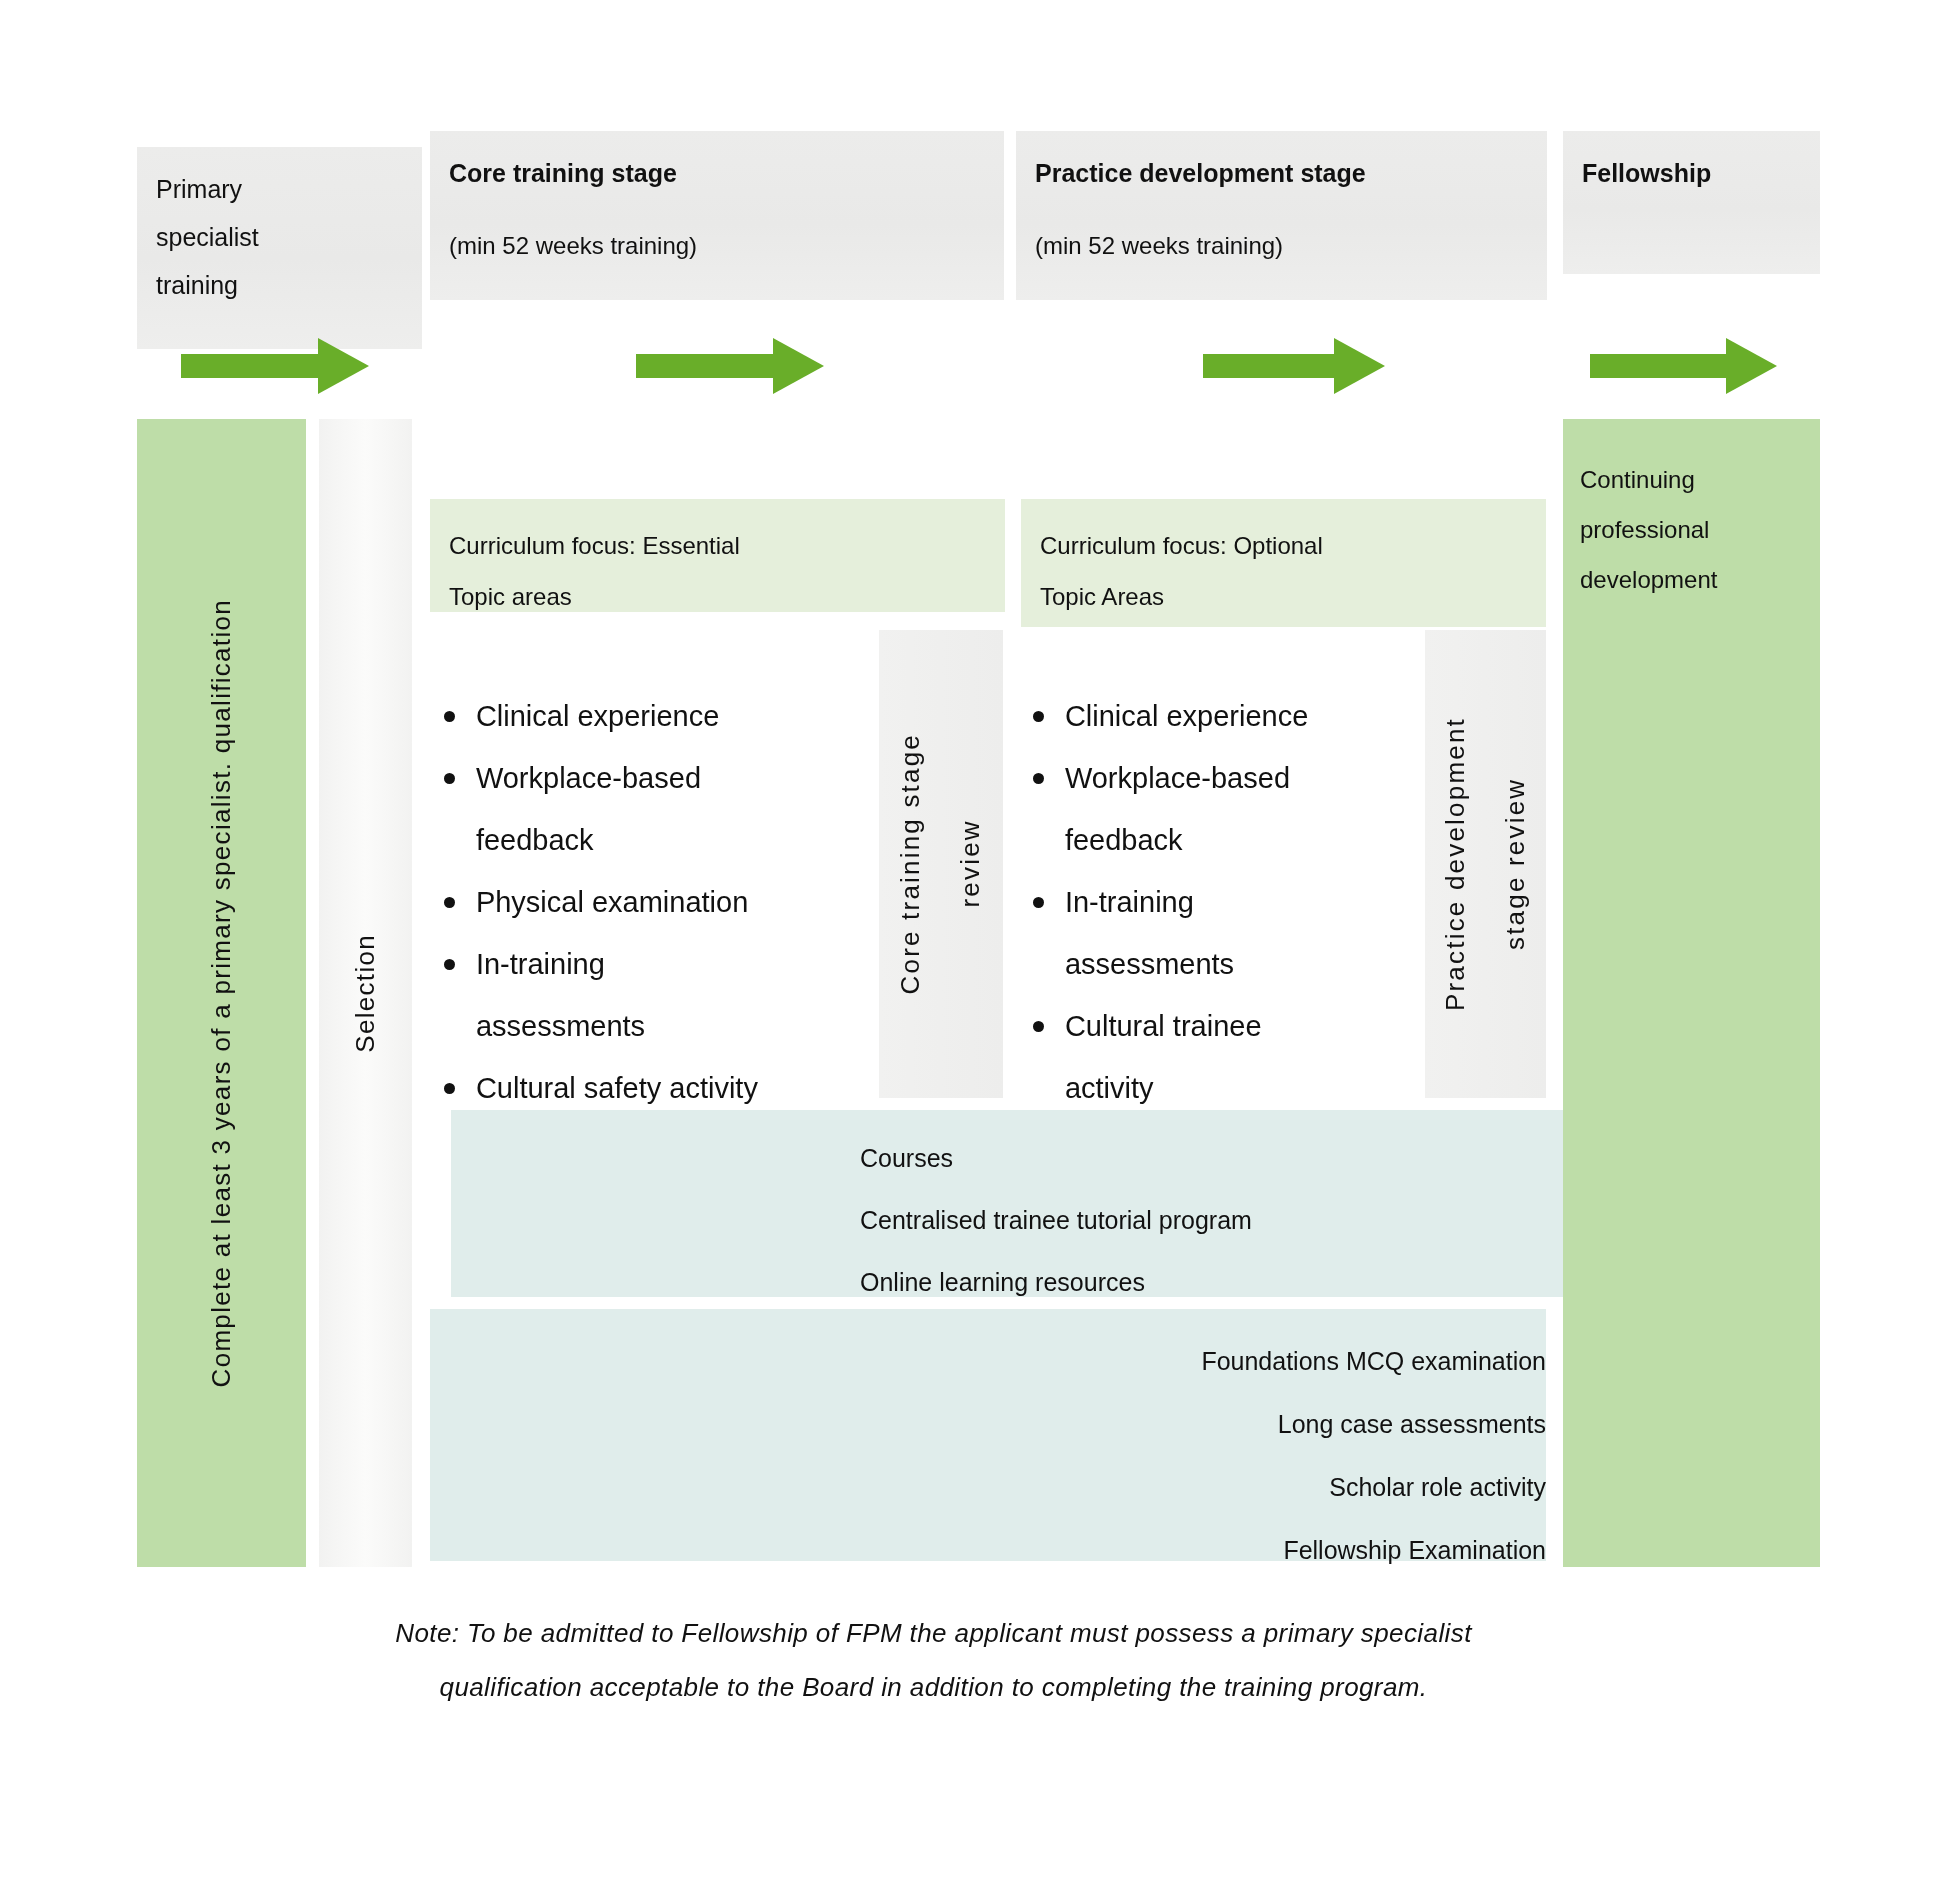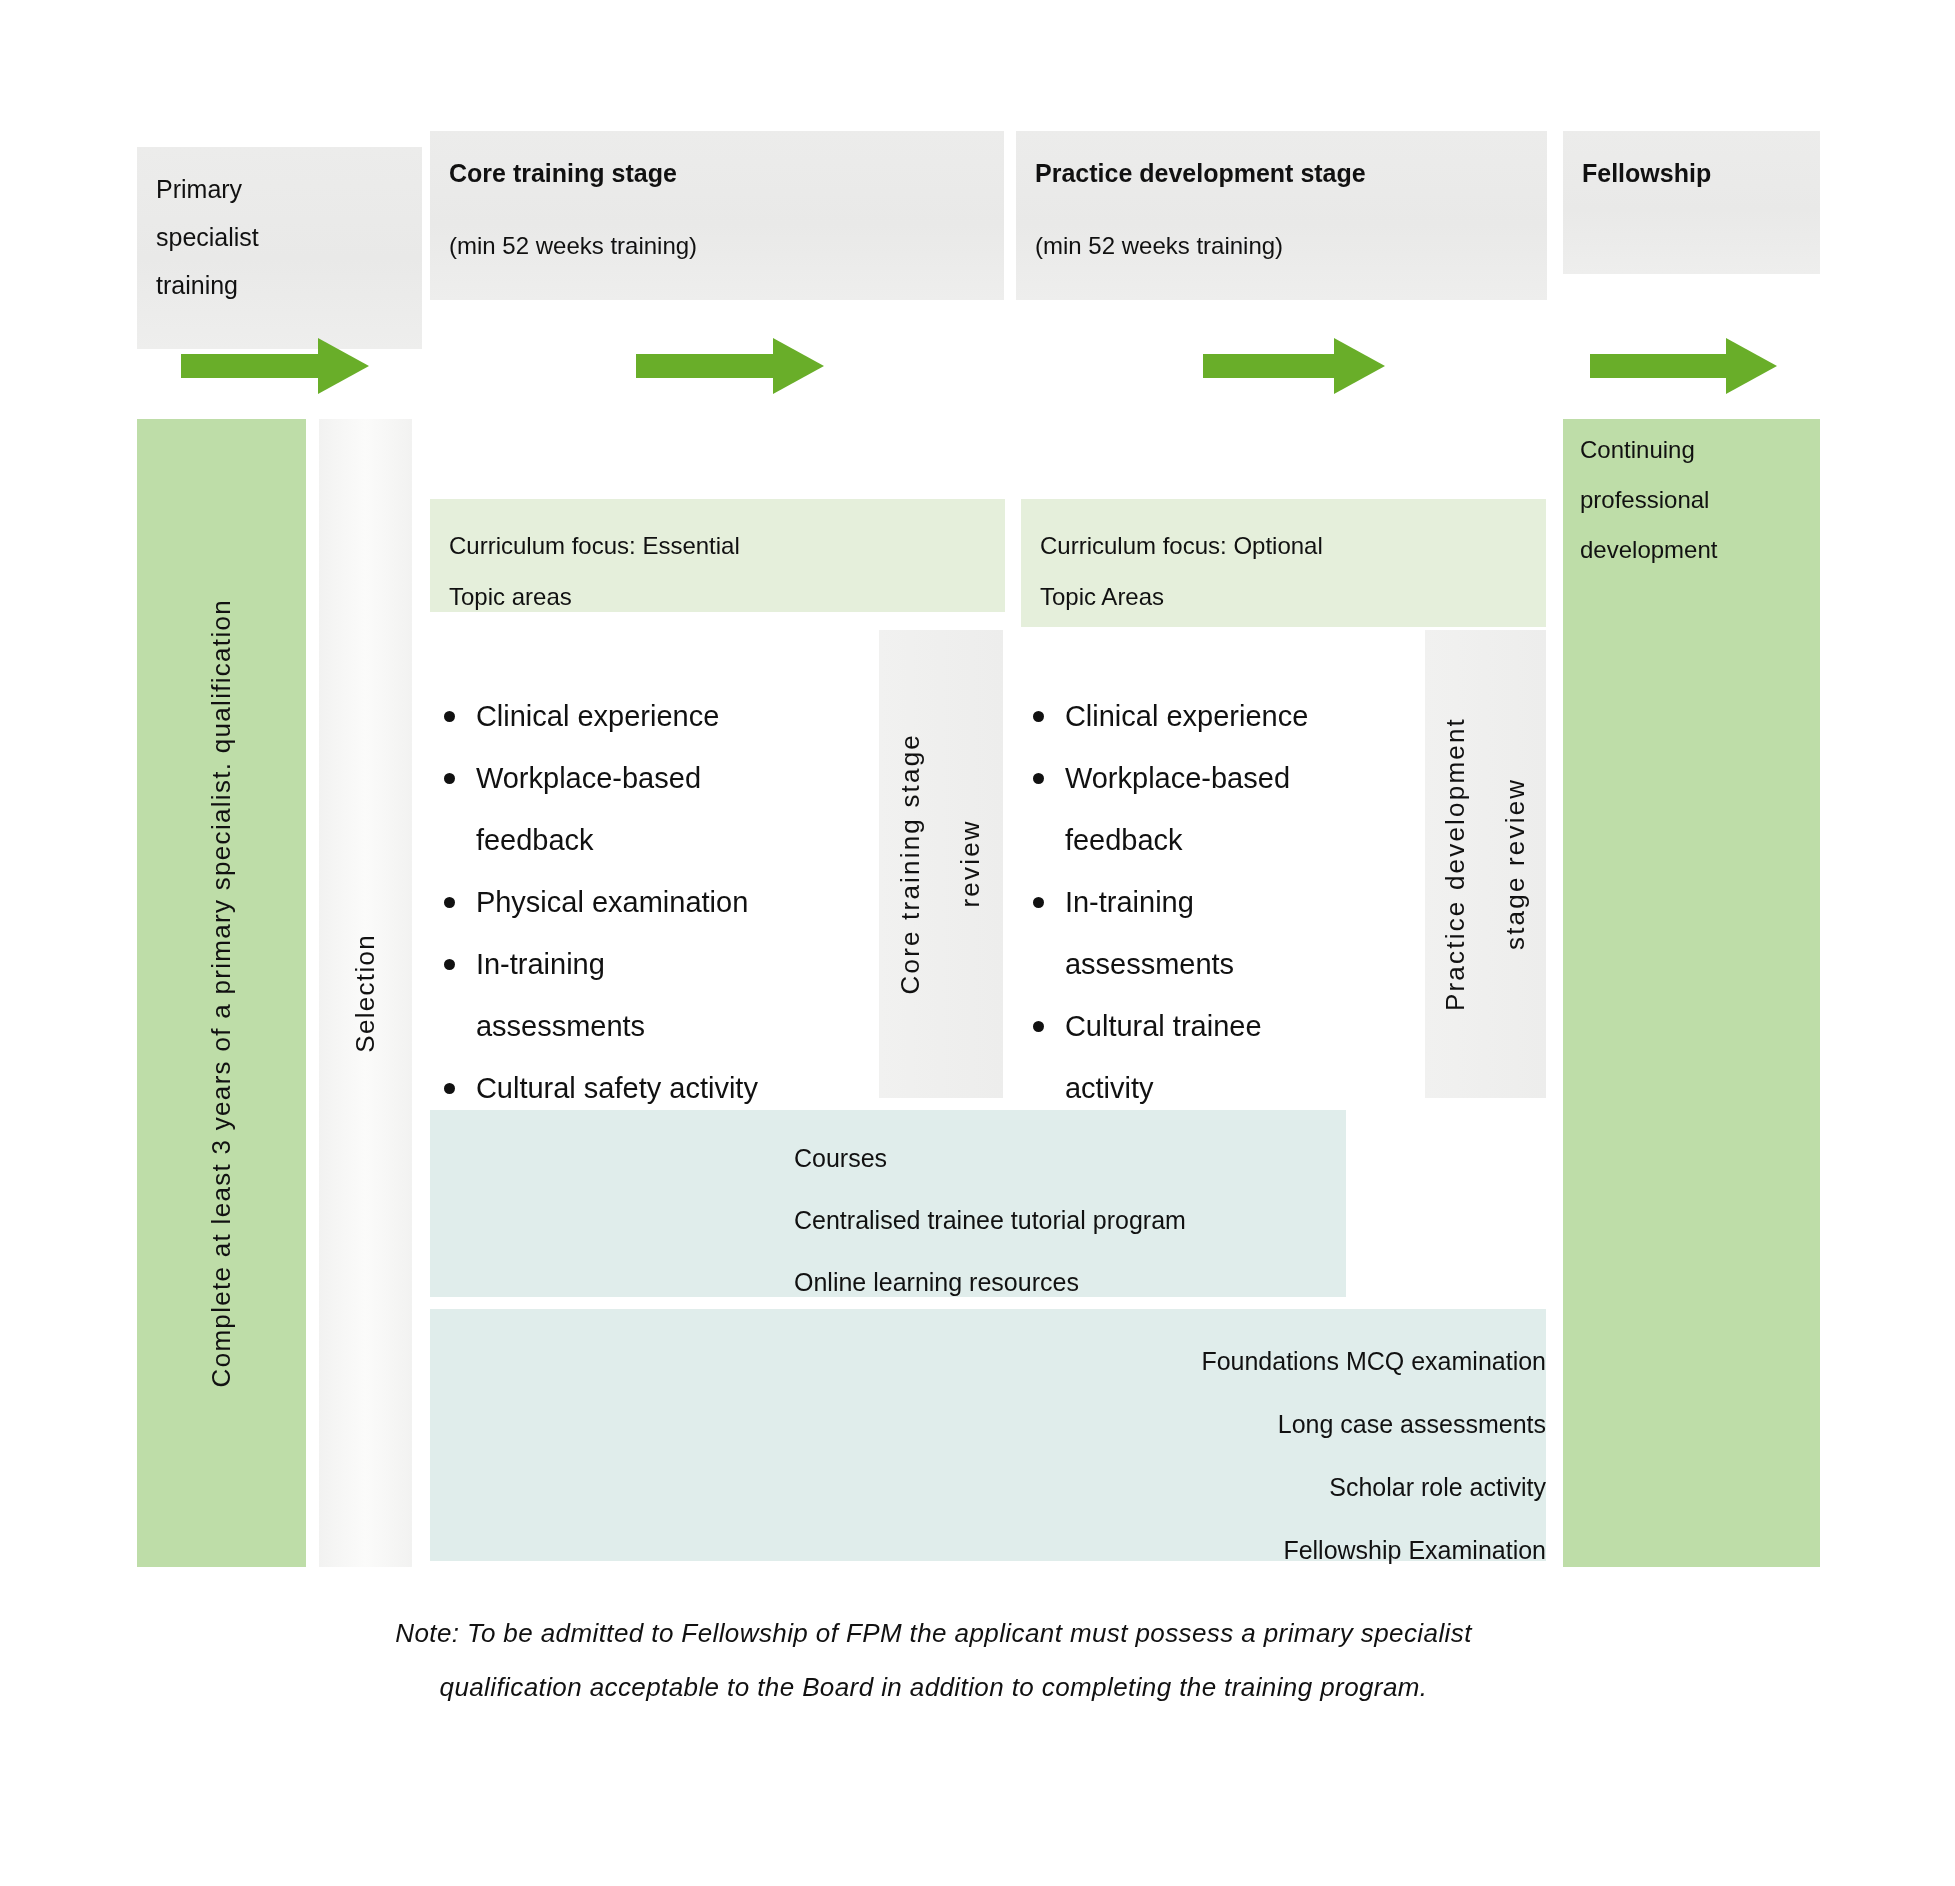--- a/index.html
+++ b/index.html
@@ -40,21 +40,21 @@
   ul.bullets{list-style:none;margin:0;padding:13px 0 0 0;font-size:29px;line-height:62px;}
   ul.bullets li{display:flex;align-items:flex-start;}
   ul.bullets .dot{flex:0 0 auto;width:11.2px;height:11.2px;border-radius:50%;background:#111111;
                   margin:26px 20.7px 0 0;}
 
   .blue-box{background:#e0edeb;font-size:25px;}
   .blue-box .inner{padding-left:364px;}
   .courses .inner{padding-top:17px;line-height:62px;}
   .exams .inner{padding-top:20.7px;line-height:63px;text-align:right;}
 
-  .right-col-title{padding:6px 17px;font-size:24px;line-height:50px;}
+  .right-col-title{padding:36px 17px;font-size:24px;line-height:50px;}
 
   .note{font-style:italic;font-size:26px;line-height:54px;letter-spacing:0.4px;text-align:center;}
 </style>
 </head>
 <body>
 
 <div id="canvas">
 
   <div class="abs stage-box" style="left:137px;top:147px;width:285px;height:202px;">
     <div class="stage-title prewrap">Primary
@@ -168,21 +168,21 @@
         <span class="prewrap">In-training
 assessments</span>
       </li>
     <li>
         <span class="dot"></span>
         <span class="prewrap">Cultural trainee
 activity</span>
       </li>
   </ul>
 
-  <div class="abs blue-box courses" style="left:430px;top:1110px;width:916px;height:187px;">
+  <div class="abs blue-box courses" style="left:451px;top:1110px;width:1116px;height:187px;padding-left:45px;">
     <div class="inner prewrap">Courses
 Centralised trainee tutorial program
 Online learning resources</div>
   </div>
 
   <div class="abs blue-box exams" style="left:430px;top:1309px;width:1116px;height:252px;">
     <div class="inner prewrap">Foundations MCQ examination
 Long case assessments
 Scholar role activity
 Fellowship Examination</div>

